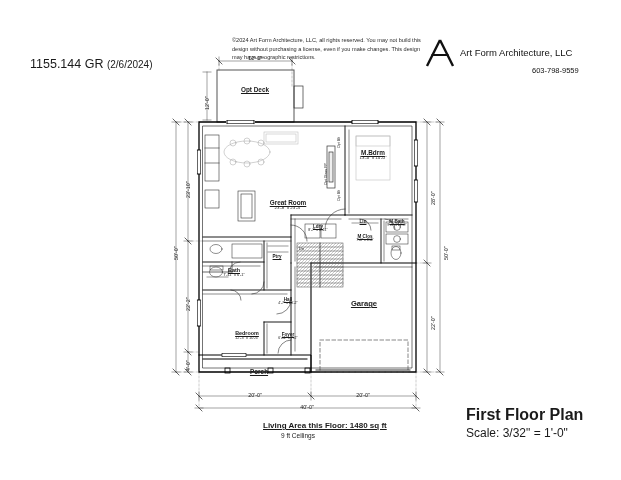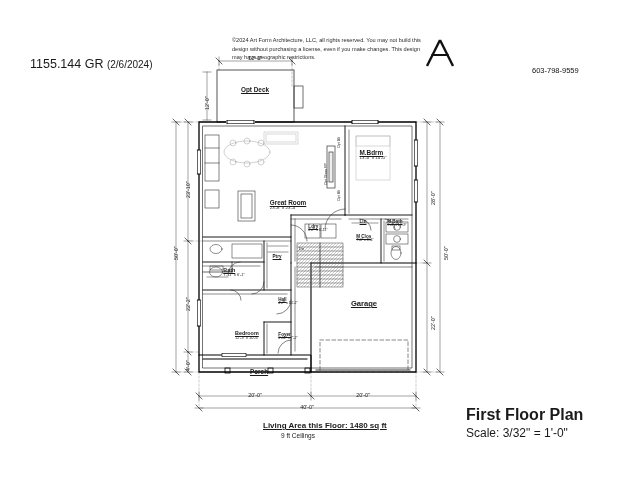--- a/index.html
+++ b/index.html
@@ -57,21 +57,21 @@
     position:absolute; left:281px; top:432px;
     font-size:6.5px;
   }
 
   
   #floor-plan-drawing { position:absolute; left:0; top:0; width:621px; height:480px; }
 
   
   .room-label {
     position:absolute;
-    text-align:left;
+    text-align:center;
     transform:translateX(-50%);
     line-height:1.12;
     white-space:nowrap;
     pointer-events:none;
   }
   .room-label .nm {
     font-weight:bold;
     text-decoration:underline;
     display:block;
   }
@@ -127,20 +127,21 @@
     <span class="date">(2/6/2024)</span>
   </div>
 
   <div id="copyright-block">©2024 Art Form Architecture, LLC, all rights reserved. You may not build this design without purchasing a license, even if you make changes. This design may have geographic restrictions.</div>
 
   <svg id="firm-logo" viewBox="0 0 32 30">
     <path d="M16 2 L3 28" stroke="#111" stroke-width="2.4" fill="none"></path>
     <path d="M16 2 L29 28" stroke="#111" stroke-width="2.4" fill="none"></path>
     <path d="M7.5 17 L24.5 17" stroke="#111" stroke-width="2.0" fill="none"></path>
   </svg>
+  <div id="firm-name">Art Form Architecture, LLC</div>
   <div id="firm-phone">603-798-9559</div>
 
   <div id="footer-title">First Floor Plan</div>
   <div id="footer-scale">Scale: 3/32" = 1'-0"</div>
   <div id="living-area">Living Area this Floor: 1480 sq ft</div>
   <div id="ceilings-note">9 ft Ceilings</div>
 
   <svg id="floor-plan-drawing" viewBox="0 0 621 480" xmlns="http://www.w3.org/2000/svg">
     <defs>
       <pattern id="hatchStair" width="3" height="3" patternUnits="userSpaceOnUse">

